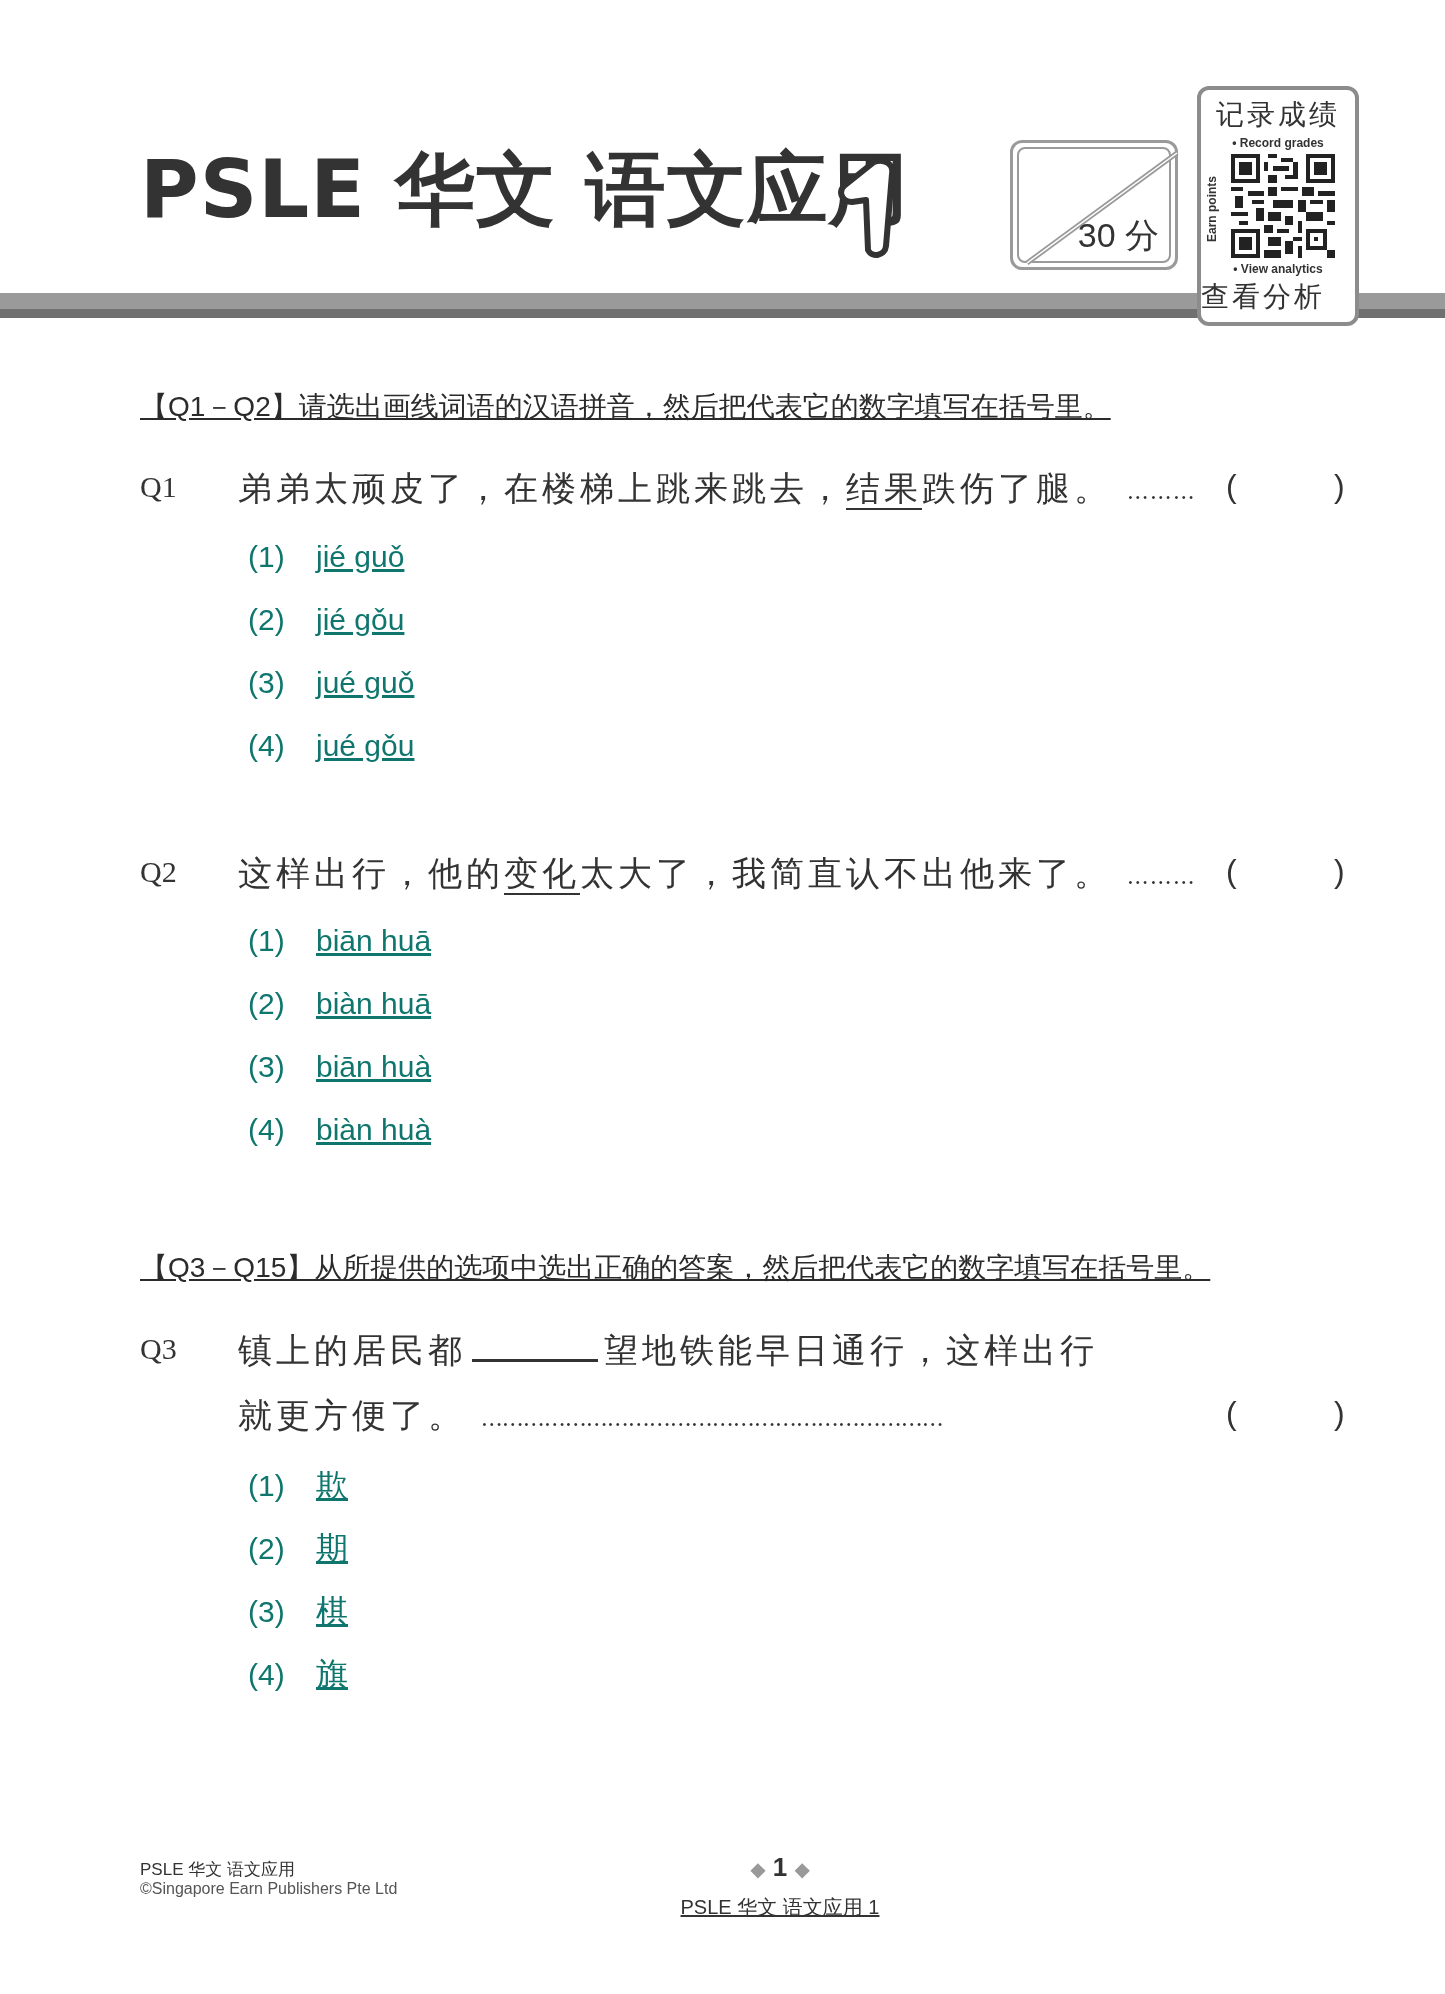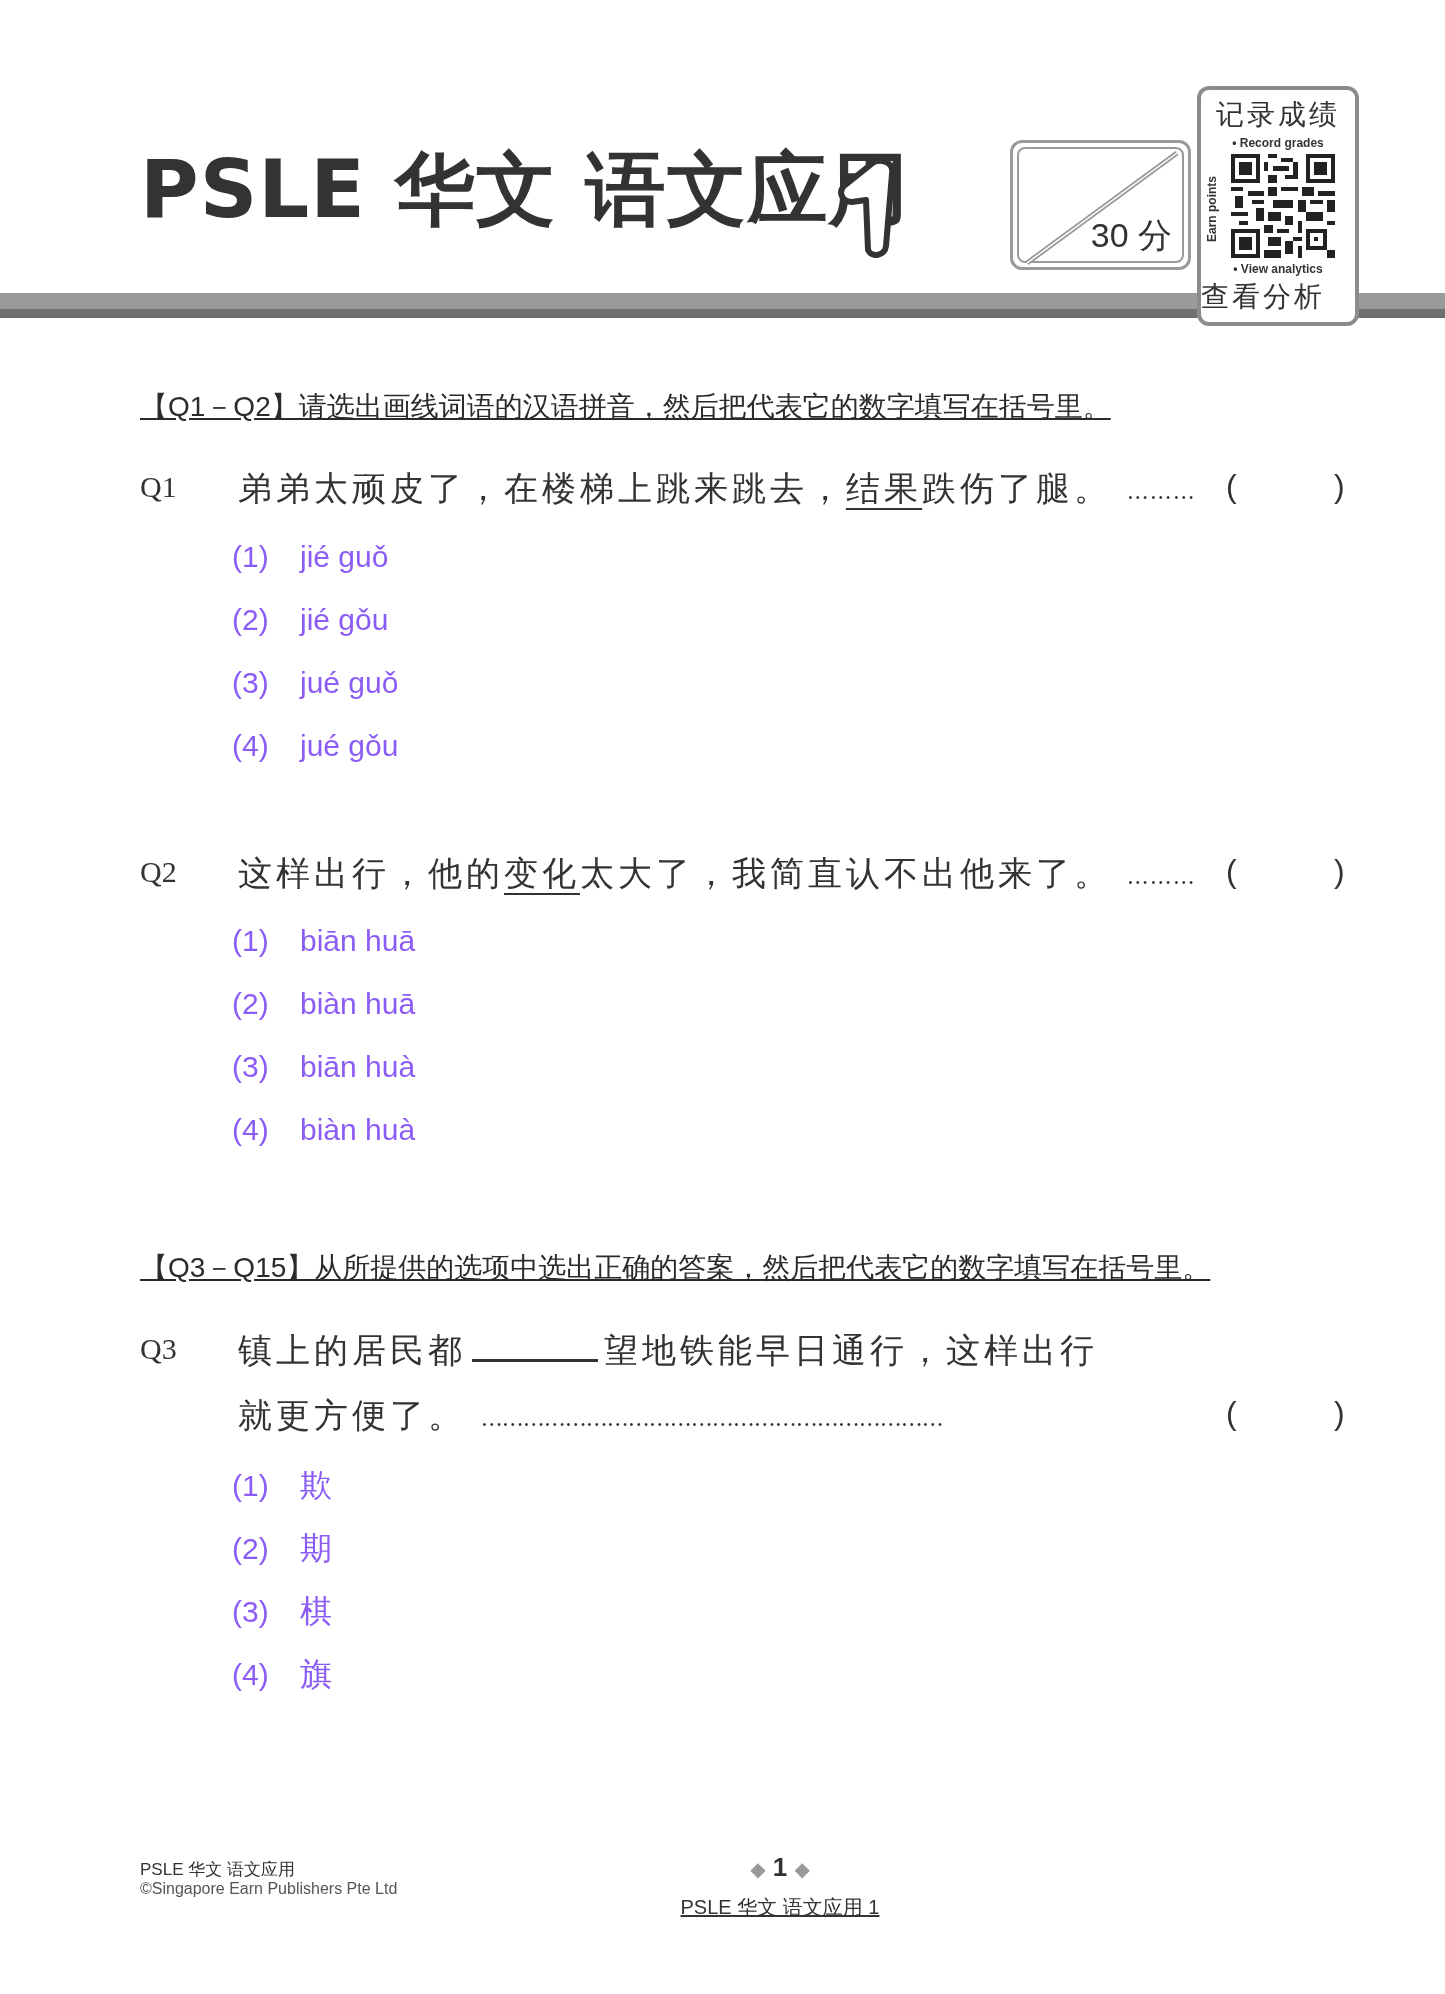--- a/index.html
+++ b/index.html
@@ -7,21 +7,21 @@
          font-family:"Liberation Sans","DejaVu Sans",sans-serif; color:#2b2b2b; }
   .abs { position:absolute; }
 
   
   .title { left:140px; top:150px; font-size:80px; font-weight:bold; letter-spacing:1px;
            font-family:"DejaVu Sans","Liberation Sans",sans-serif; color:#333; white-space:nowrap; line-height:1; }
   .big-one { left:836px; top:156px; width:62px; height:104px; }
   .band-light { left:0; top:293px; width:1445px; height:16px; background:#9a9a9a; }
   .band-dark { left:0; top:309px; width:1445px; height:9px; background:#707070; }
 
-  .score-box { left:1010px; top:140px; width:181px; height:130px; border:3px solid #9a9a9a;
+  .score-box { left:1010px; top:140px; width:168px; height:130px; border:3px solid #9a9a9a;
                border-radius:12px; background:#fff; box-sizing:border-box;text-decoration:underline; }
   .score-box .inner { position:absolute; left:4px; top:4px; right:4px; bottom:4px;
                       border:2px solid #9a9a9a; border-radius:8px; }
   .score-box svg { position:absolute; left:0; top:0; }
   .score-text { position:absolute; right:16px; bottom:8px; font-size:34px; color:#333; }
 
   .qr-card { left:1197px; top:86px; width:162px; height:240px; border:4px solid #8c8c8c;
              border-radius:12px; background:#fff; box-sizing:border-box; }
   .qr-top { position:absolute; left:0; right:0; top:6px; text-align:center; font-size:28px; color:#333; letter-spacing:3px; }
   .qr-small { position:absolute; left:0; right:0; text-align:center; font-size:12px; font-weight:bold; color:#333; }
@@ -29,21 +29,21 @@
   .qr-code { position:absolute; left:30px; top:64px; width:104px; height:104px; }
   .qr-bottom { position:absolute; left:0; right:0; bottom:6px; font-size:28px; color:#333; letter-spacing:3px; }
 
   
   .instr { left:140px; font-size:28px; color:#2b2b2b; white-space:nowrap;text-decoration:underline; }
   .qnum { left:140px; font-size:30px; color:#333;font-family:Liberation Serif, serif; }
   .qtext { left:238px; font-size:34px; font-family:"DejaVu Serif","Liberation Serif",serif; color:#333; white-space:nowrap; letter-spacing:4px; }
   .ul { text-decoration:underline; text-underline-offset:8px; text-decoration-thickness:2px;margin-top:21px; }
   .dots { font-size:22px; letter-spacing:1px; color:#333; vertical-align:middle; }
   .paren { font-size:32px; color:#333; }
-  .opt { left:232px; font-size:30px; color:#8b5cf6; white-space:nowrap; }
+  .opt { left:248px; font-size:30px; color:#0f766e; white-space:nowrap;text-decoration:underline; }
   .opt .n { display:inline-block; width:68px; }
   .opt .cn { font-family:"DejaVu Serif","Liberation Serif",serif; font-size:32px; }
   .blank { display:inline-block; width:126px; border-bottom:3px solid #333; height:30px; vertical-align:baseline; margin:0 6px; }
 
   
   .foot-l1 { left:140px; top:1858px; font-size:17px; color:#333; }
   .foot-l2 { left:140px; top:1880px; font-size:16px; color:#555; }
   .page-num { left:700px; top:1852px; width:160px; text-align:center; font-size:26px; font-weight:bold; color:#333; }
   .page-num .dia { color:#999; font-size:20px; vertical-align:middle; }
   .foot-c { left:620px; top:1894px; width:320px; text-align:center; font-size:20px; color:#333;text-decoration:underline; }

